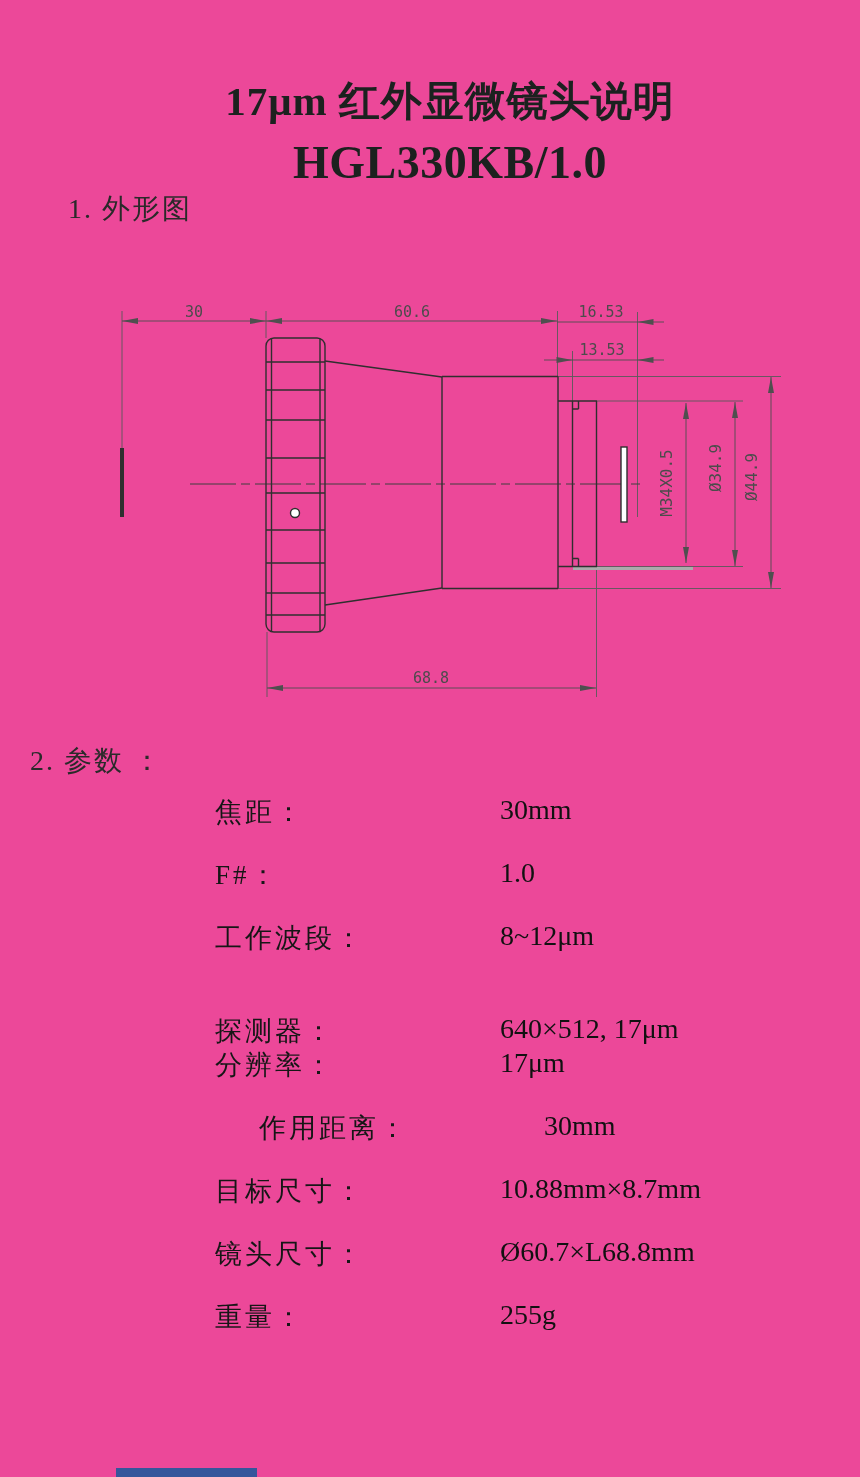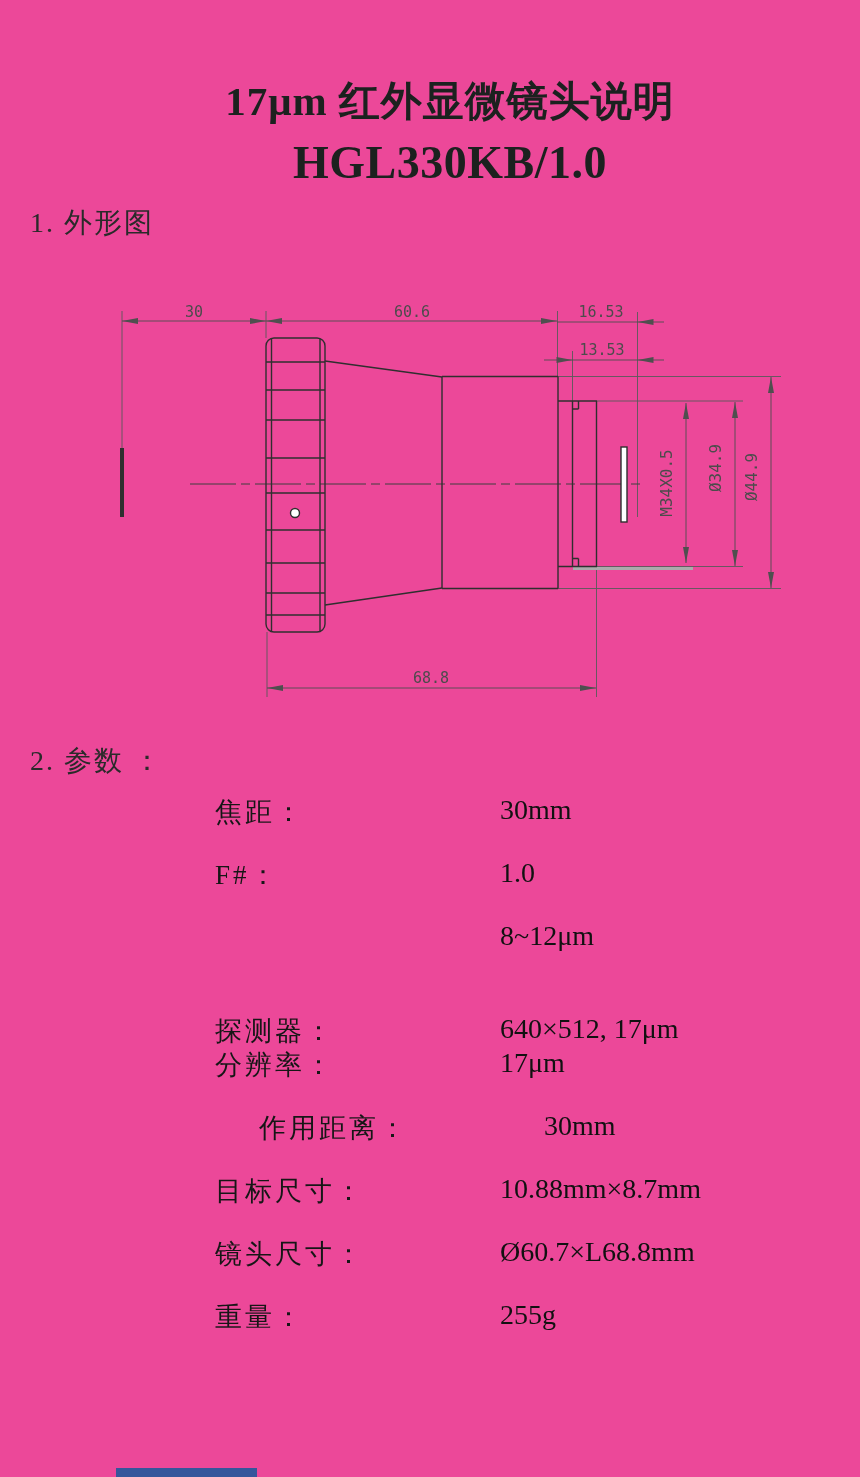--- a/index.html
+++ b/index.html
@@ -37,21 +37,21 @@
   .accent-bar{background:#35569b;}
 </style>
 </head>
 <body>
 
 <div class="page">
 
   <div class="abs doc-title line1">17μm 红外显微镜头说明</div>
   <div class="abs doc-title line2">HGL330KB/1.0</div>
 
-  <div class="abs section-heading" style="top:204px;">1. 外形图</div>
+  <div class="abs section-heading" style="top:190px;margin-left:38px;">1. 外形图</div>
 
   <div class="abs drawing-wrap">
     <svg width="860" height="440" viewBox="0 0 860 440" xmlns="http://www.w3.org/2000/svg">
 
       <g stroke="#5a5a5a" stroke-width="0.9" fill="none">
         <path d="M122,31 V168"></path>
         <path d="M266,31 V58"></path>
         <path d="M557.5,31 V96"></path>
         <path d="M572.5,71 V121"></path>
         <path d="M637.5,32 V237"></path>
@@ -147,20 +147,21 @@
 
   <div class="abs param-row" style="top:794px;">
     <span class="param-label">焦距：</span>
     <span class="param-value">30mm</span>
   </div>
   <div class="abs param-row" style="top:857px;">
     <span class="param-label">F#：</span>
     <span class="param-value">1.0</span>
   </div>
   <div class="abs param-row" style="top:920px;">
+    <span class="param-label">工作波段：</span>
     <span class="param-value">8~12μm</span>
   </div>
   <div class="abs param-row" style="top:983px;margin-top:30px;">
     <span class="param-label">探测器：</span>
     <span class="param-value">640×512, 17μm</span>
   </div>
   <div class="abs param-row" style="top:1047px;">
     <span class="param-label">分辨率：</span>
     <span class="param-value">17μm</span>
   </div>

